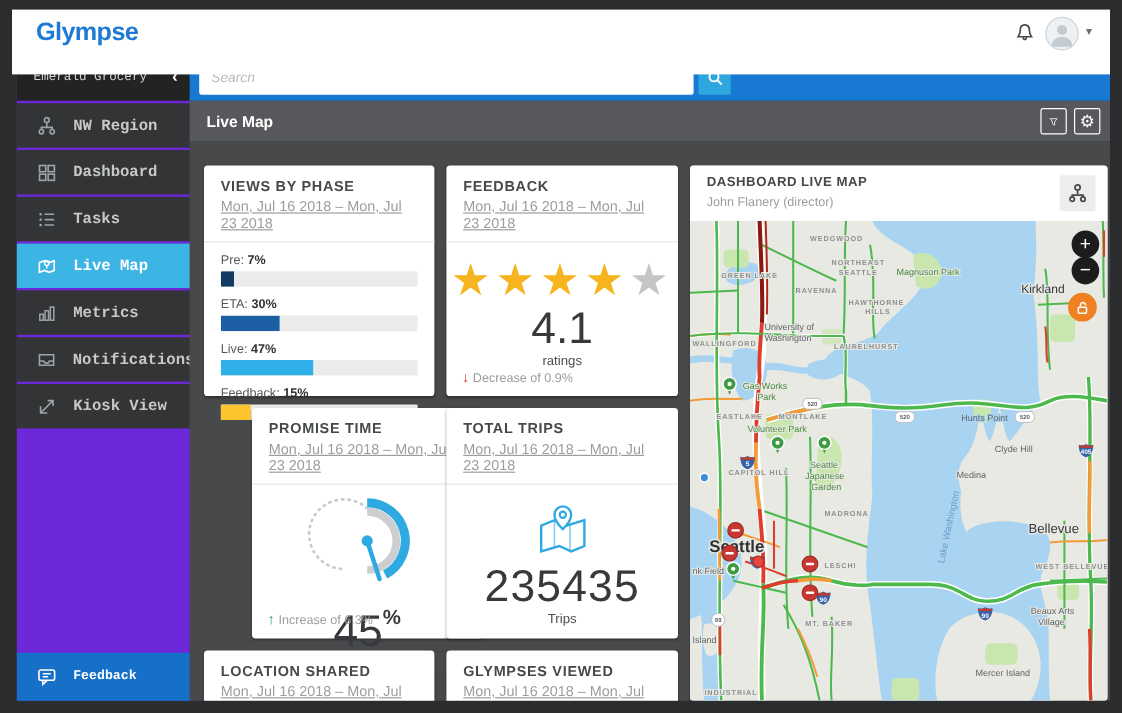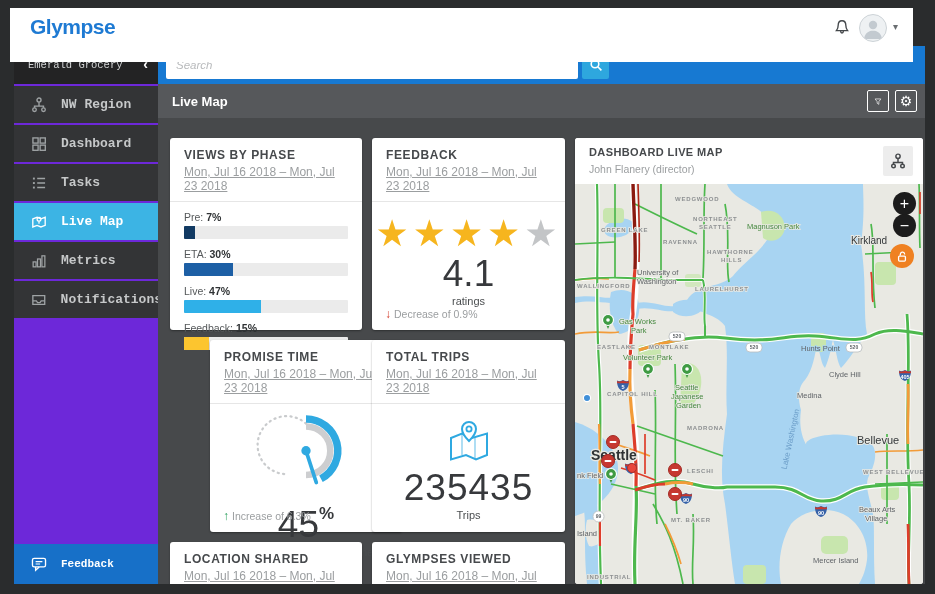--- a/index.html
+++ b/index.html
@@ -1,20 +1,20 @@
 <!DOCTYPE html>
 <html><head>
 <meta charset="utf-8">
 <style>
   html,body{margin:0;padding:0;width:935px;height:594px;overflow:hidden;background:#2a2c2d;
     font-family:"Liberation Sans","DejaVu Sans",sans-serif;}
   .app{position:absolute;left:10px;top:8px;width:915px;height:576px;}
 
   
-  .topbar{position:absolute;left:0;top:0;right:12px;height:54px;background:#ffffff;z-index:5;}
+  .topbar{position:absolute;left:0;top:0;right:0;height:54px;background:#ffffff;z-index:5;}
   .logo{position:absolute;left:20px;top:7px;font-size:21px;font-weight:800;color:#1e7ad3;letter-spacing:-.5px;}
   .bell{position:absolute;right:62px;top:10px;width:18px;height:18px;}
   .avatar{position:absolute;right:26px;top:6px;width:26px;height:26px;border-radius:50%;
     background:#eef1f3;border:1px solid #cdd3d7;overflow:hidden;}
   .caret{position:absolute;right:8px;top:15px;width:12px;height:8px;color:#6a6e71;font-size:10px;line-height:8px;}
 
   
   .sidebar{position:absolute;left:4px;top:38px;bottom:0;width:148px;background:#6d28d9;font-family:Liberation Mono, monospace;}
   .org{height:38px;background:#232324;display:flex;align-items:center;padding:0 12px 0 14px;}
   .org-label{flex:1;color:#d2d4d5;font-size:10.5px;}
@@ -179,20 +179,27 @@
     </div>
 
     <div class="sb-item">
       <svg class="sb-ic" viewBox="0 0 16 16">
         <path d="M2.6,4 H13.4 V12 H2.6 Z" fill="none" stroke="currentColor" stroke-width="1.2"></path>
         <path d="M2.6,8.8 H5.8 L6.9,10.4 H9.1 L10.2,8.8 H13.4" fill="none" stroke="currentColor" stroke-width="1.2"></path>
       </svg>
       <span class="sb-label">Notifications</span>
     </div>
 
+    <div class="sb-item">
+      <svg class="sb-ic" viewBox="0 0 16 16">
+        <path d="M3.4,12.6 L12.6,3.4 M8.6,3.4 H12.6 V7.4" fill="none" stroke="currentColor" stroke-width="1.2"></path>
+        <path d="M3.4,7.6 V12.6 H8.4" fill="none" stroke="currentColor" stroke-width="1.2"></path>
+      </svg>
+      <span class="sb-label">Kiosk View</span>
+    </div>
 
     <div class="sb-feedback">
       <svg class="sb-ic" viewBox="0 0 16 16">
         <rect x="2.2" y="3" width="11.6" height="7.6" rx="1.5" fill="none" stroke="currentColor" stroke-width="1.2"></rect>
         <path d="M5,10.6 V13.6 L8.2,10.6" fill="none" stroke="currentColor" stroke-width="1.2"></path>
         <path d="M5,5.8 H11 M5,8 H9" stroke="currentColor" stroke-width="1.1"></path>
       </svg>
       <span class="sb-label">Feedback</span>
     </div>
   </div>

